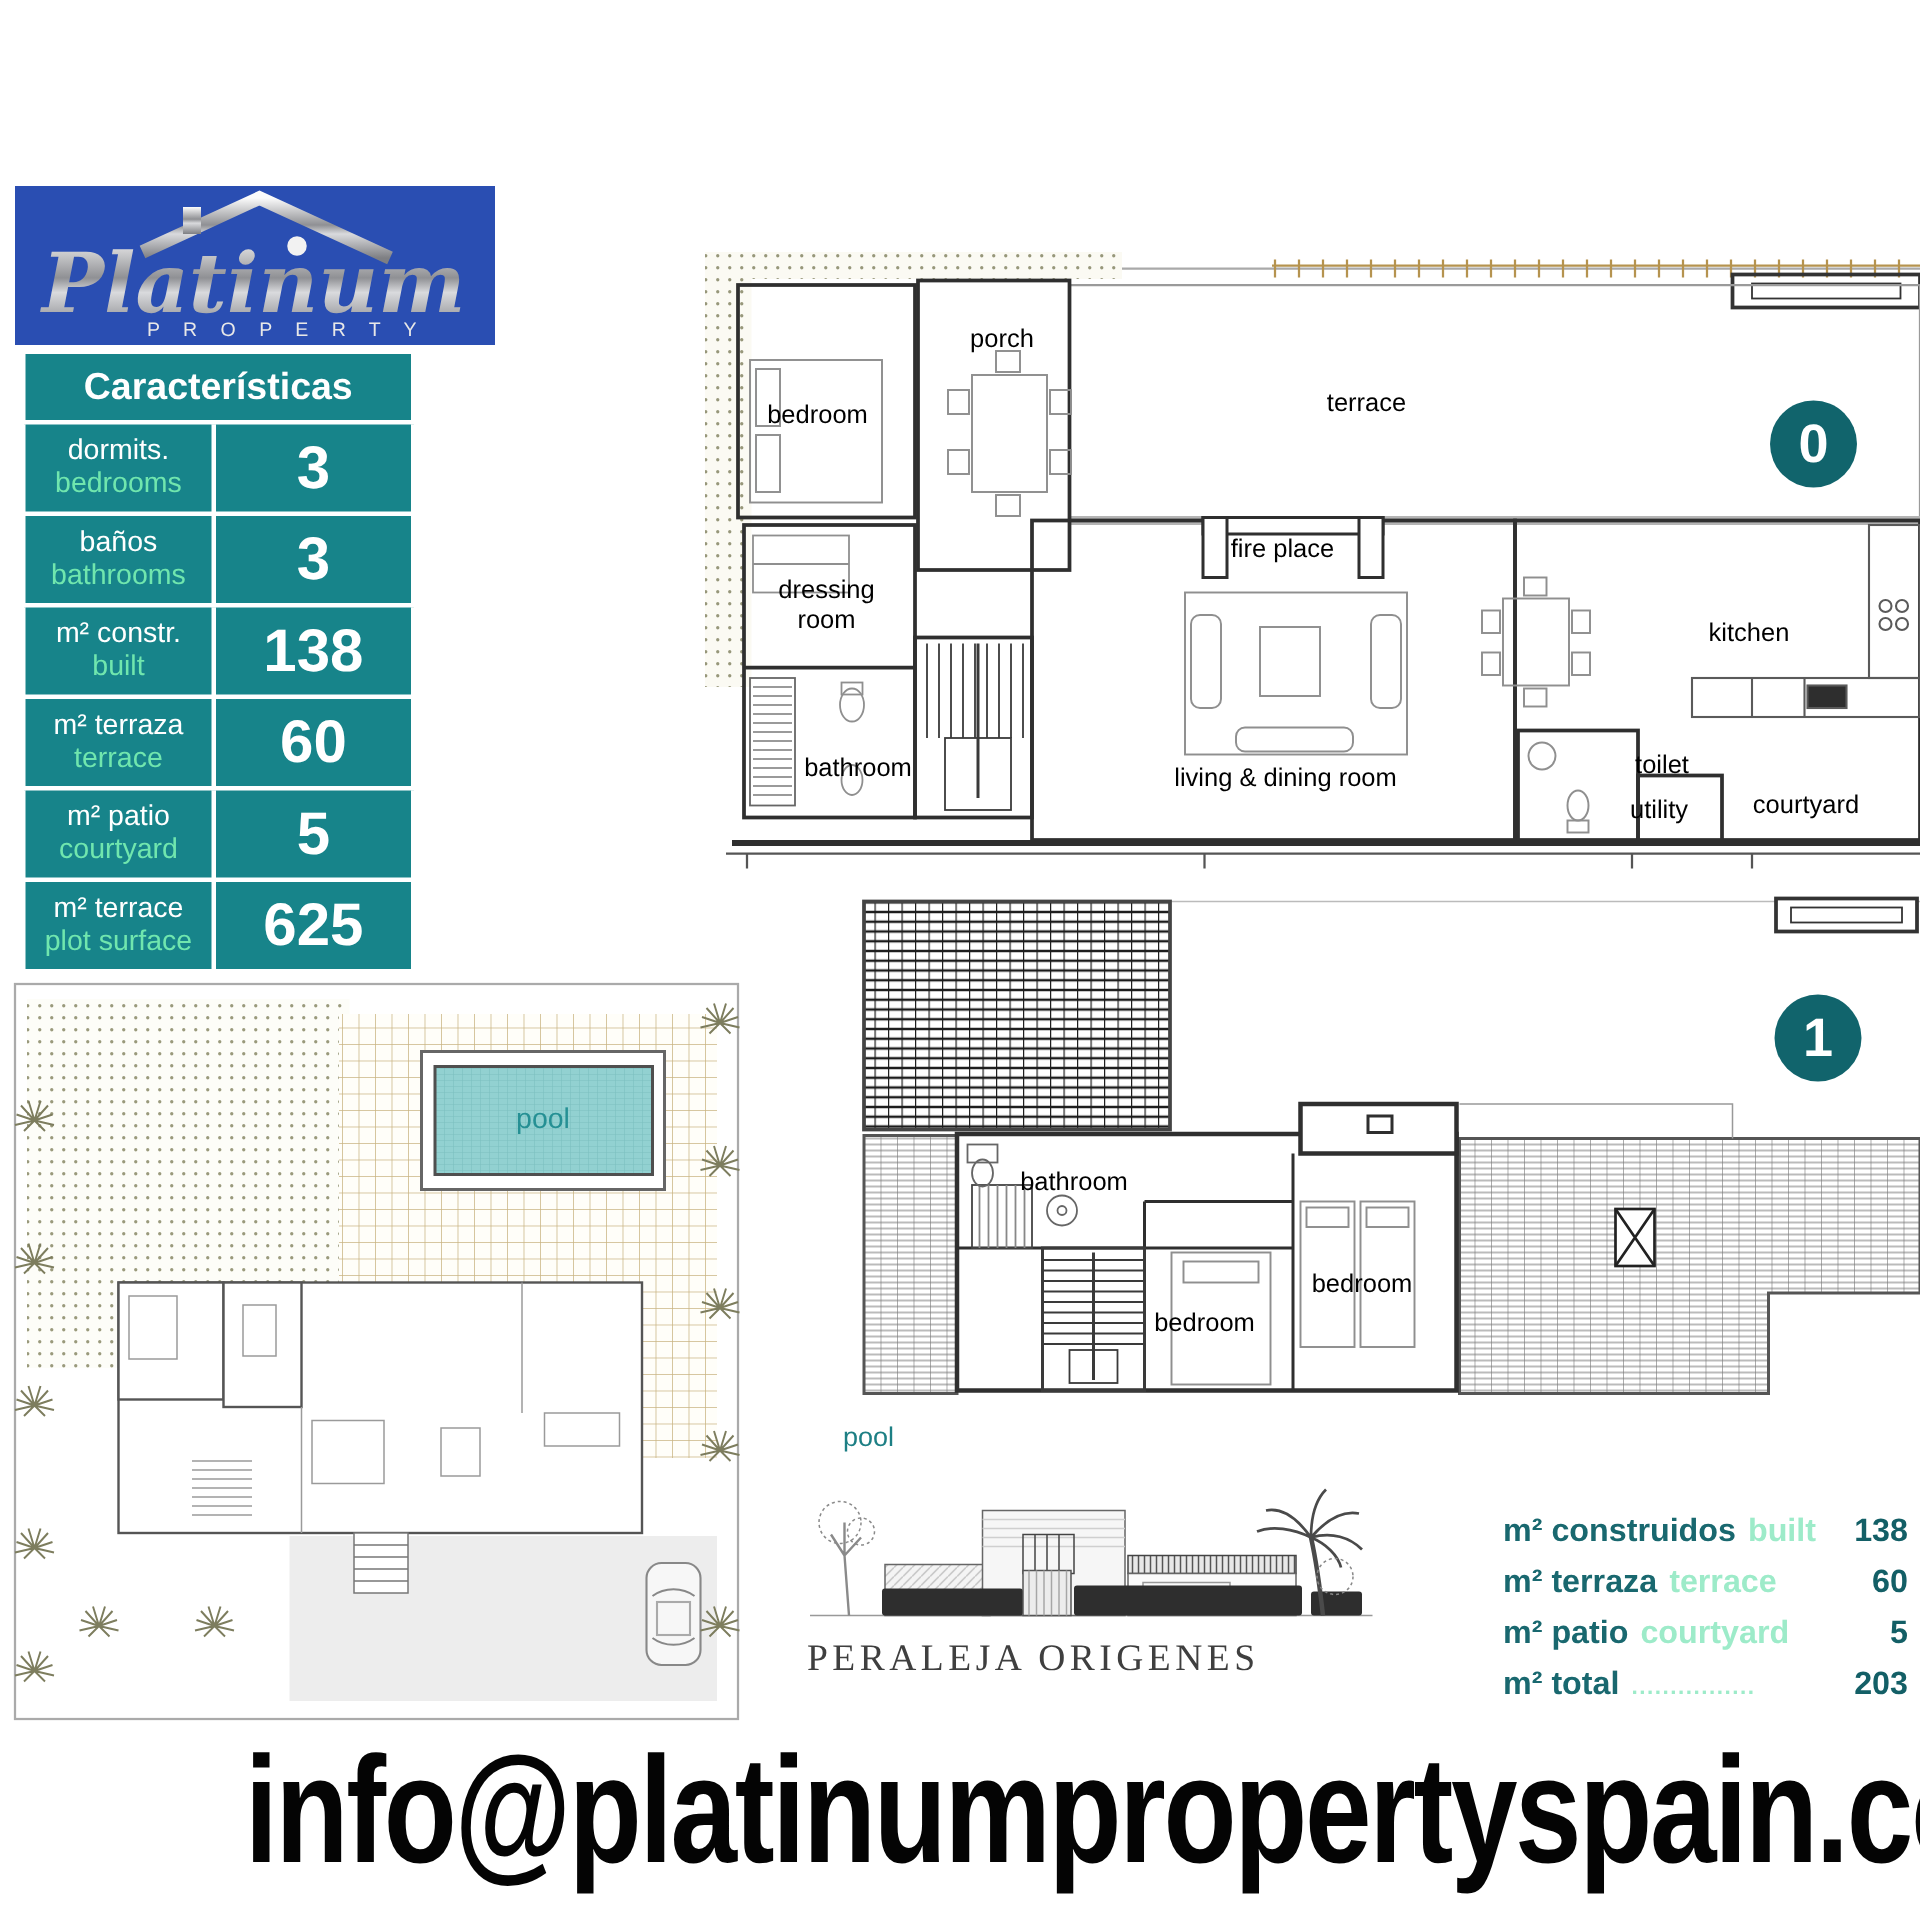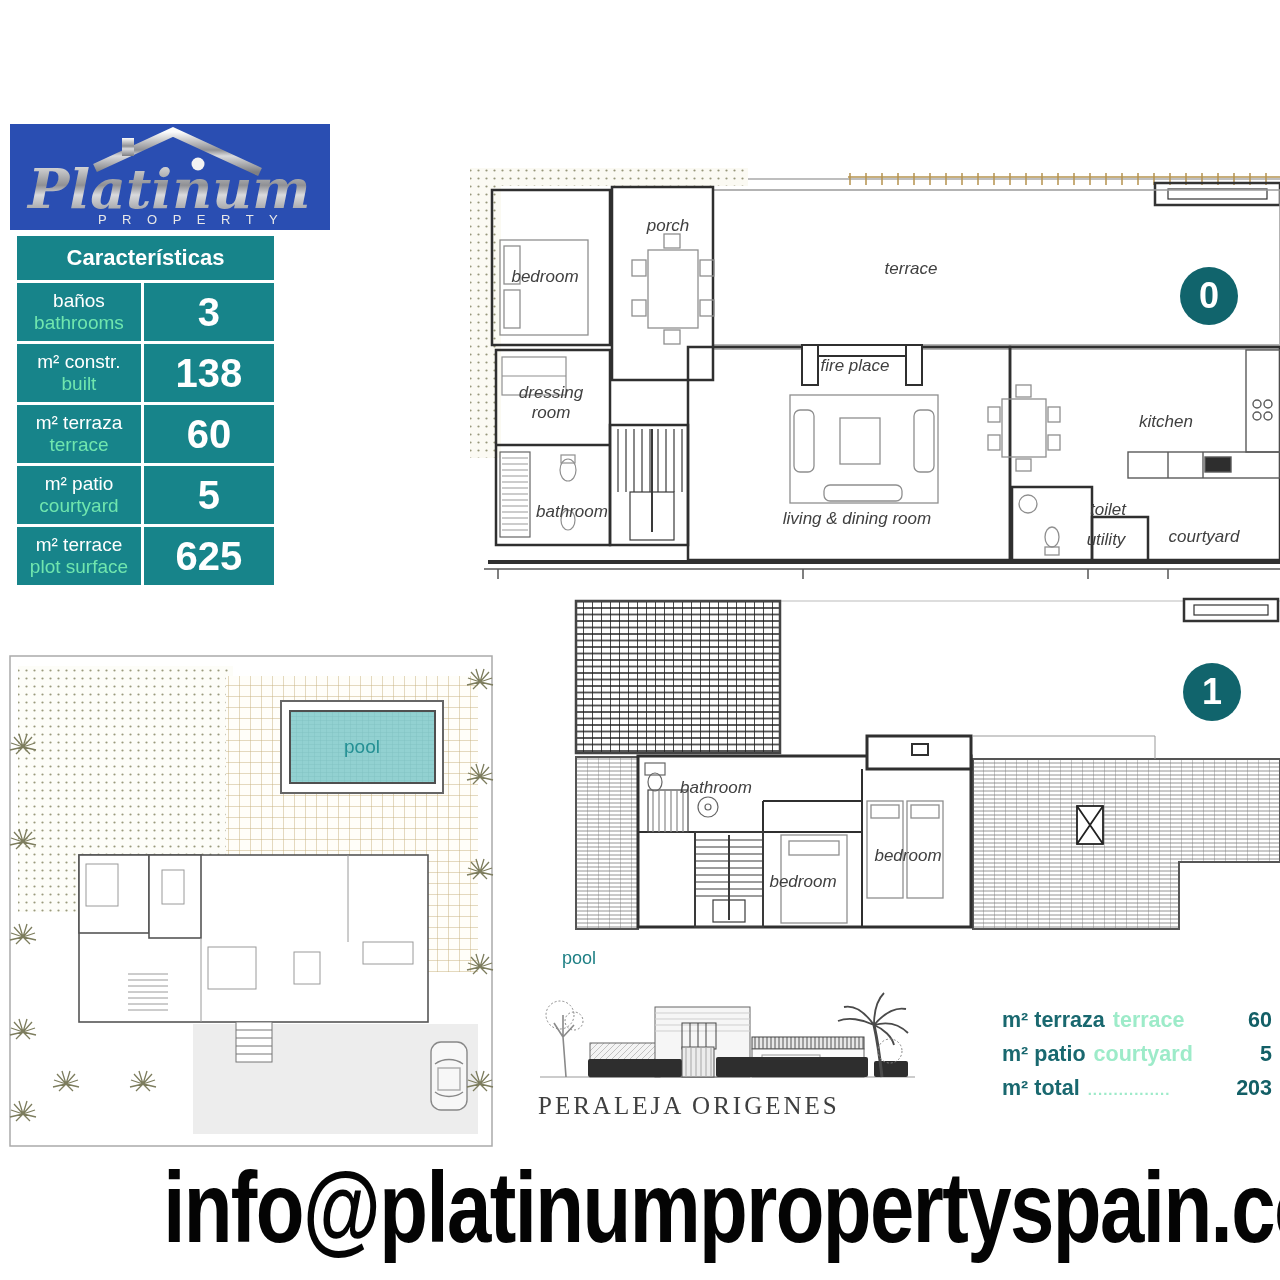--- a/index.html
+++ b/index.html
@@ -5,29 +5,29 @@
   html,body{margin:0;padding:0;}
   body{width:1280px;height:1280px;position:relative;overflow:hidden;background:#fff;
        font-family:"Liberation Sans",sans-serif;}
 
   
   .logo{position:absolute;left:10px;top:120px;width:320px;height:110px;}
 
   
   .char-table{position:absolute;left:14px;top:233px;width:263px;border-collapse:collapse;}
   .char-table td,.char-table th{border:3px solid #fff;background:#17848a;padding:0;}
-  .char-table th{height:44px;color:#fff;font-size:22px;font-weight:bold;text-align:center;}
+  .char-table th{height:44px;color:#fff;font-size:25px;font-weight:bold;text-align:center;}
   .char-table .lbl{width:121px;height:58px;text-align:center;vertical-align:middle;line-height:1.18;font-size:19px;}
   .char-table .lbl .es{color:#ffffff;display:block;}
   .char-table .lbl .en{color:#70e6ae;display:block;}
   .char-table .val{width:127px;text-align:center;vertical-align:middle;color:#fff;font-size:40px;font-weight:bold;}
 
   
-  .room-label{position:absolute;transform:translate(-50%,-50%);color:#404040;font-size:17px;
-              white-space:nowrap;z-index:5;font-style:italic;}
+  .room-label{position:absolute;transform:translate(-50%,-50%);color:#000000;font-size:17px;
+              white-space:nowrap;z-index:5;}
   .room-label.wrap{white-space:normal;width:82px;text-align:center;line-height:1.15;}
   .pool-label-site{position:absolute;transform:translate(-50%,-50%);color:#259094;font-size:19px;z-index:5;}
   .pool-label-l1{position:absolute;color:#1d7f84;font-size:18px;z-index:5;}
 
   .badge{position:absolute;width:58px;height:58px;border-radius:50%;background:#11646c;color:#fff;
          display:flex;align-items:center;justify-content:center;font-size:36px;font-weight:bold;
          transform:translate(-50%,-50%);z-index:5;}
 
   .plan-svg{position:absolute;}
 
@@ -69,20 +69,27 @@
   <text x="88" y="104" font-family="Liberation Sans, sans-serif" font-size="13" letter-spacing="6" fill="#e8e8e8">P R O P E R T Y</text>
 </svg>
 
 <table class="char-table">
   <tbody>
       <tr>
         <th colspan="2">Características</th>
       </tr>
   <tr>
     <td class="lbl">
+          <span class="es">dormits.</span>
+          <span class="en">bedrooms</span>
+        </td>
+    <td class="val">3</td>
+      </tr>
+  <tr>
+    <td class="lbl">
           <span class="es">baños</span>
           <span class="en">bathrooms</span>
         </td>
     <td class="val">3</td>
       </tr>
   <tr>
     <td class="lbl">
           <span class="es">m² constr.</span>
           <span class="en">built</span>
         </td>
@@ -438,20 +445,25 @@
 
   <g fill="none" stroke="#4a4a4a">
     <path d="M352 92C350 74 348 58 344 40" stroke-width="3"></path>
     <path d="M344 40C332 34 318 32 308 36M344 40C334 26 324 20 314 22M344 40C344 24 348 14 354 8M344 40C356 26 366 22 376 24M344 40C358 36 370 40 378 48M344 40C354 44 362 52 364 60" stroke-width="1.8"></path>
     <circle cx="360" cy="66" r="12" stroke="#888" stroke-dasharray="2 2"></circle>
   </g>
 </svg>
 <div class="elev-caption">PERALEJA ORIGENES</div>
 
 <div class="summary">
+  <div class="sum-row">
+    <span class="es">m² construidos</span>
+    <span class="en">built</span>
+    <span class="val">138</span>
+  </div>
   <div class="sum-row">
     <span class="es">m² terraza</span>
     <span class="en">terrace</span>
     <span class="val">60</span>
   </div>
   <div class="sum-row">
     <span class="es">m² patio</span>
     <span class="en">courtyard</span>
     <span class="val">5</span>
   </div>

